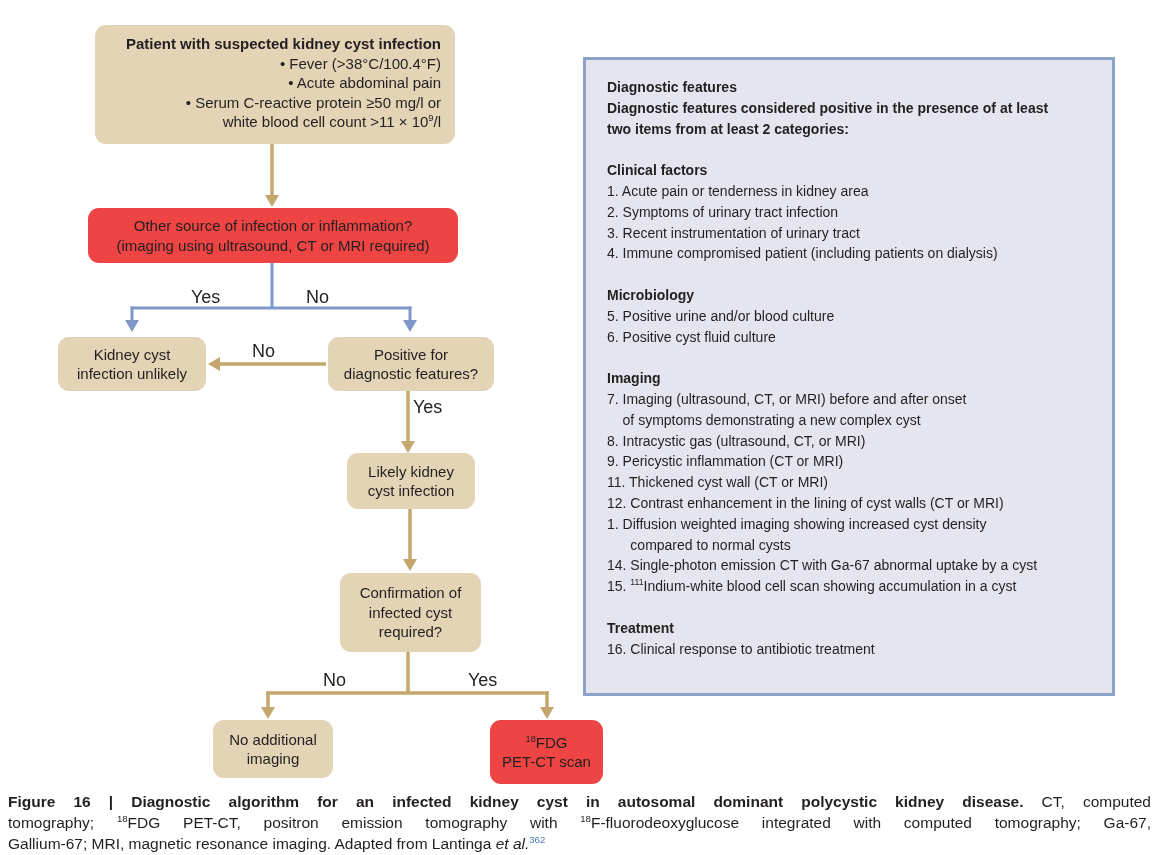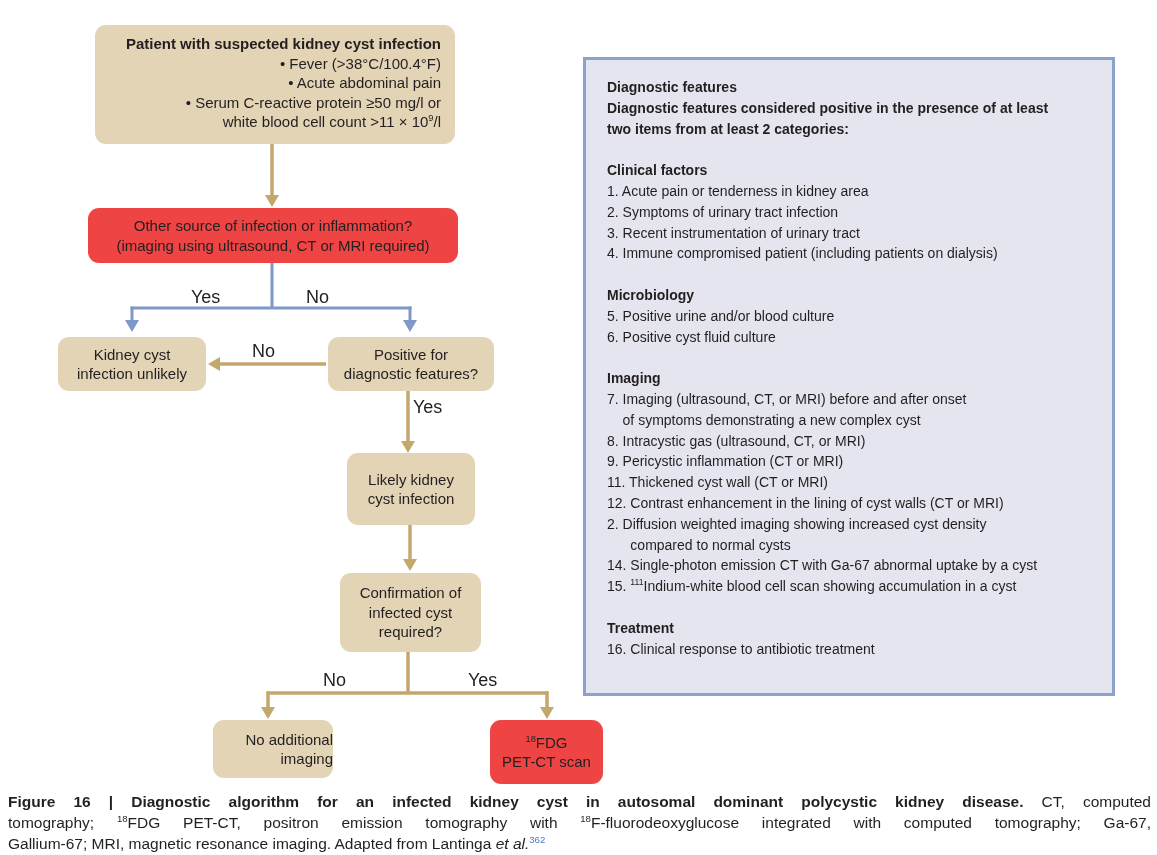--- a/index.html
+++ b/index.html
@@ -15,23 +15,23 @@
   .line{white-space:pre-wrap;}
   .b{font-weight:bold;}
   .i{font-style:italic;}
   sup{font-size:0.62em;line-height:0;vertical-align:super;}
   .ref{color:#4a7db8;}
 
   #box-start{left:95px;top:25px;width:360px;height:119px;padding:9px 14px;}
   #box-other{left:88px;top:208px;width:370px;height:55px;}
   #box-unlikely{left:58px;top:337px;width:148px;height:54px;}
   #box-positive{left:328px;top:337px;width:166px;height:54px;}
-  #box-likely{left:347px;top:453px;width:128px;height:72px;}
+  #box-likely{left:347px;top:453px;width:128px;height:56px;}
   #box-confirm{left:340px;top:573px;width:141px;height:79px;}
-  #box-noimg{left:213px;top:720px;width:120px;height:58px;align-items:flex-end;}
+  #box-noimg{left:213px;top:720px;width:120px;height:58px;}
   #box-pet{left:490px;top:720px;width:113px;height:64px;}
 
   
   .blabel{position:absolute;font-size:18px;line-height:16px;}
 
   
   #connectors{position:absolute;left:0;top:0;pointer-events:none;}
 
   
   #panel{position:absolute;left:583px;top:57px;width:532px;height:639px;box-sizing:border-box;
@@ -155,21 +155,21 @@
       <div class="line"><span>5. Positive urine and/or blood culture</span></div>
       <div class="line"><span>6. Positive cyst fluid culture</span></div>
       <div class="line">&nbsp;</div>
       <div class="line"><span class="b">Imaging</span></div>
       <div class="line"><span>7. Imaging (ultrasound, CT, or MRI) before and after onset</span></div>
       <div class="line"><span>    of symptoms demonstrating a new complex cyst</span></div>
       <div class="line"><span>8. Intracystic gas (ultrasound, CT, or MRI)</span></div>
       <div class="line"><span>9. Pericystic inflammation (CT or MRI)</span></div>
       <div class="line"><span>11. Thickened cyst wall (CT or MRI)</span></div>
       <div class="line"><span>12. Contrast enhancement in the lining of cyst walls (CT or MRI)</span></div>
-      <div class="line"><span>2. Diffusion weighted imaging showing increased cyst density</span></div>
+      <div class="line"><span>1. Diffusion weighted imaging showing increased cyst density</span></div>
       <div class="line"><span>      compared to normal cysts</span></div>
       <div class="line"><span>14. Single-photon emission CT with Ga-67 abnormal uptake by a cyst</span></div>
       <div class="line"><span>15. </span><sup>111</sup><span>Indium-white blood cell scan showing accumulation in a cyst</span></div>
       <div class="line">&nbsp;</div>
       <div class="line"><span class="b">Treatment</span></div>
       <div class="line"><span>16. Clinical response to antibiotic treatment</span></div>
     </div>
 
   <div id="caption">
       <div class="line"><span class="b">Figure 16 | Diagnostic algorithm for an infected kidney cyst in autosomal dominant polycystic kidney disease.</span><span> CT, computed</span></div>

